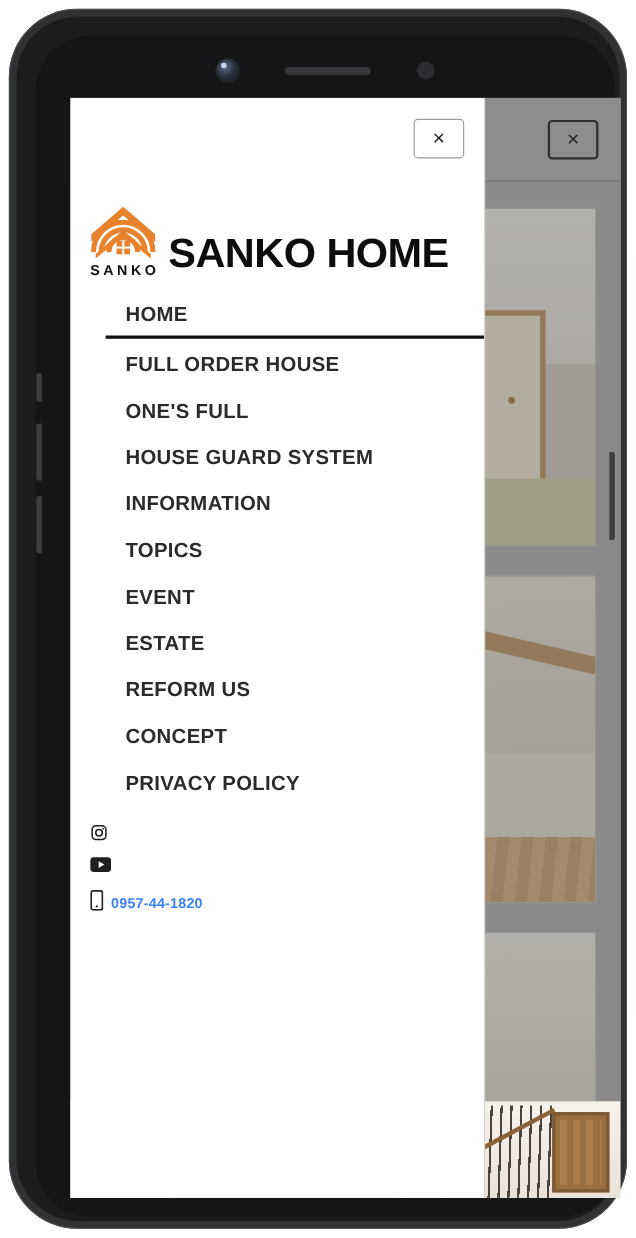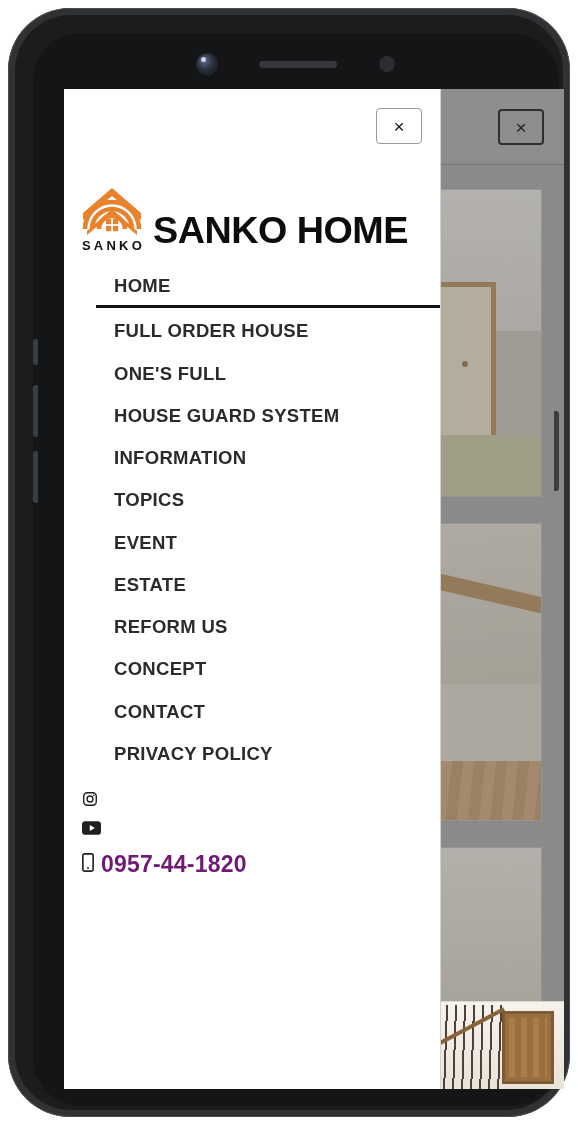--- a/index.html
+++ b/index.html
@@ -213,21 +213,21 @@
   .nav-item.active { border-bottom:3px solid #141414; padding-bottom:9px; margin-bottom:2px; }
 
   .socials { padding:8px 0 0 18px; }
   .social-link { display:block; margin:8px 0 14px 0; cursor:pointer; }
   .social-link svg { display:block; }
 
   .phone-row {
     display:flex; align-items:center; gap:7px;
     padding:2px 0 40px 18px; cursor:pointer;
   }
-  .phone-num { font-size:23px; font-weight:700; color:#701a75; letter-spacing:.2px; }
+  .phone-num { font-size:13px; font-weight:700; color:#3b82f6; letter-spacing:.2px; }
 </style>
 </head>
 <body>
 
 <div class="device">
   <div class="device-inner">
     <div class="device-bezel">
 
       <div class="topbar-hw">
         <span class="cam"></span>
@@ -333,21 +333,20 @@
             <a class="nav-item active">HOME</a>
             <a class="nav-item">FULL ORDER HOUSE</a>
             <a class="nav-item">ONE'S FULL</a>
             <a class="nav-item">HOUSE GUARD SYSTEM</a>
             <a class="nav-item">INFORMATION</a>
             <a class="nav-item">TOPICS</a>
             <a class="nav-item">EVENT</a>
             <a class="nav-item">ESTATE</a>
             <a class="nav-item">REFORM US</a>
             <a class="nav-item">CONCEPT</a>
-            <a class="nav-item">CONTACT</a>
             <a class="nav-item">PRIVACY POLICY</a>
           </nav>
 
           <div class="socials">
             <a class="social-link">
               <span>
                 <svg width="16" height="16" viewBox="0 0 24 24" fill="none" stroke="#1f1f1f" stroke-width="2.1">
                   <rect x="2.6" y="2.6" width="18.8" height="18.8" rx="5.2"></rect>
                   <circle cx="12" cy="12" r="4.4"></circle>
                   <circle cx="17.6" cy="6.4" r="1.25" fill="#1f1f1f" stroke="none"></circle>

